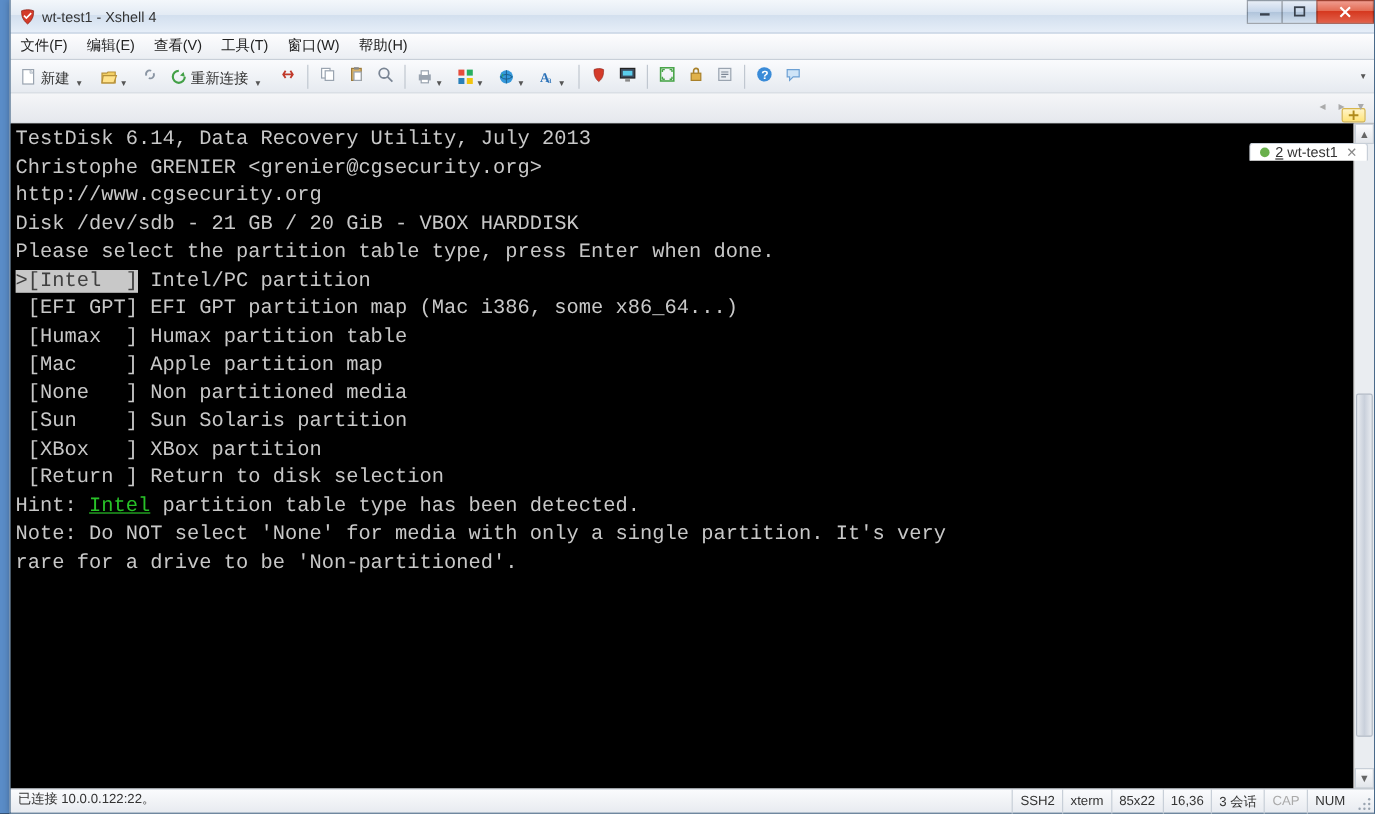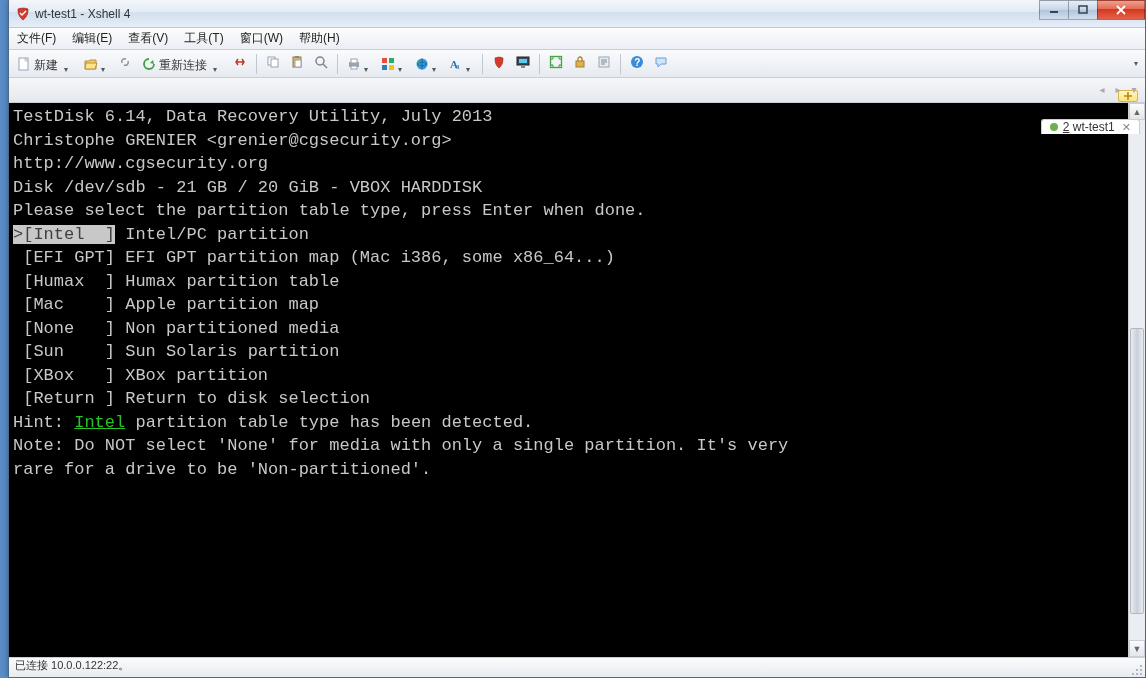--- a/index.html
+++ b/index.html
@@ -524,20 +524,29 @@
       <div class="sb-btn">▲</div>
       <div class="sb-track">
         <div class="sb-thumb"></div>
       </div>
       <div class="sb-btn">▼</div>
     </div>
   </div>
 
   <div class="statusbar">
     <span class="status-left">已连接 10.0.0.122:22。</span>
+    <div class="status-right">
+      <span class="status-cell">SSH2</span>
+      <span class="status-cell">xterm</span>
+      <span class="status-cell">85x22</span>
+      <span class="status-cell">16,36</span>
+      <span class="status-cell">3 会话</span>
+      <span class="status-cell" style="color:#aaa;">CAP</span>
+      <span class="status-cell">NUM</span>
+    </div>
     <svg class="resize-grip" viewBox="0 0 12 12">
       <circle cx="10" cy="2" r="1" fill="#9aa4b0"></circle>
         <circle cx="10" cy="6" r="1" fill="#9aa4b0"></circle>
         <circle cx="6" cy="6" r="1" fill="#9aa4b0"></circle>
         <circle cx="10" cy="10" r="1" fill="#9aa4b0"></circle>
         <circle cx="6" cy="10" r="1" fill="#9aa4b0"></circle>
         <circle cx="2" cy="10" r="1" fill="#9aa4b0"></circle>
     </svg>
   </div>
 

